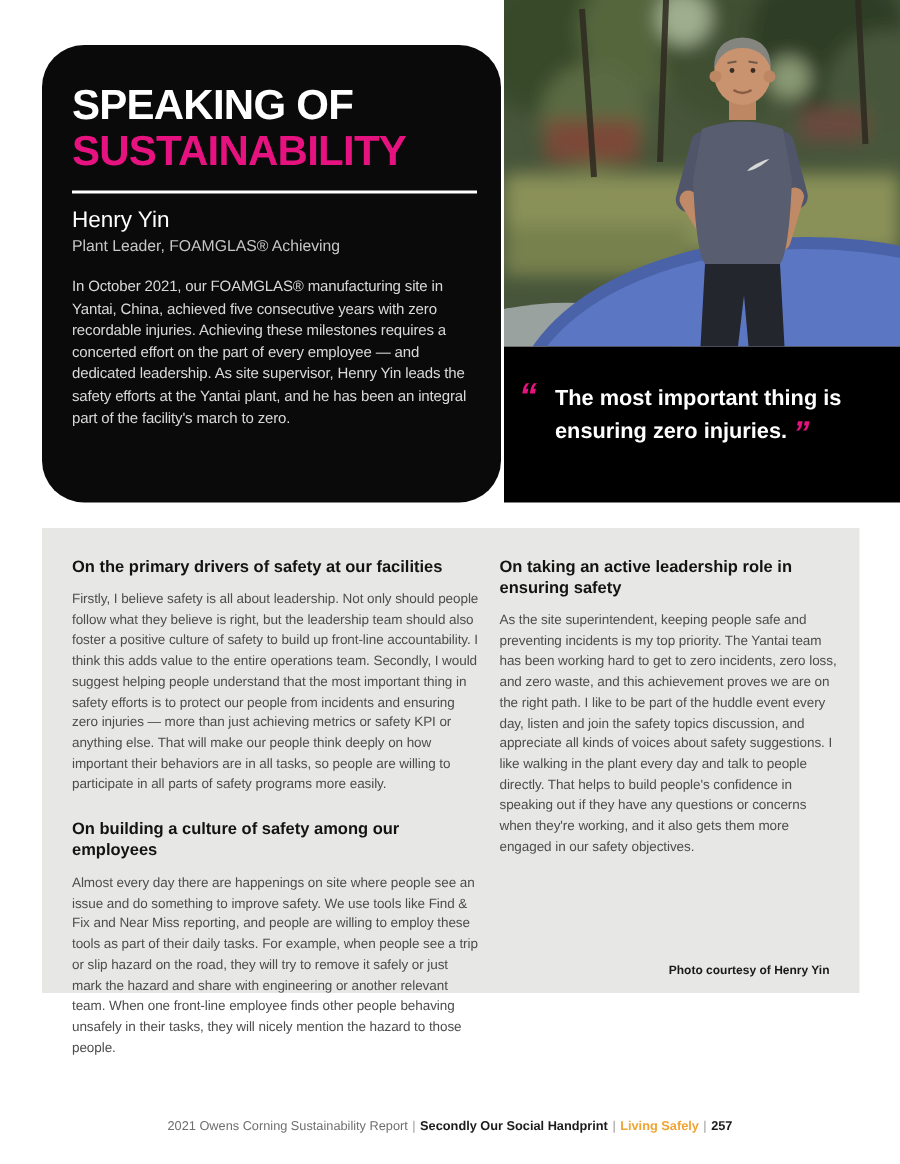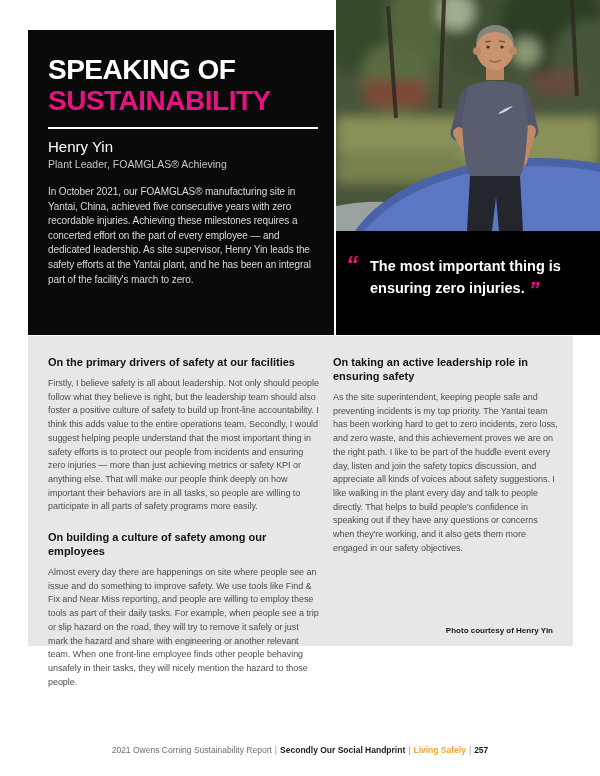--- a/index.html
+++ b/index.html
@@ -4,21 +4,21 @@
 <style>
   * { margin:0; padding:0; box-sizing:border-box; }
   html,body { background:#ffffff; }
   .page{
     position:relative; width:600px; height:776px; background:#ffffff;
     font-family:"Liberation Sans", sans-serif; overflow:hidden;
   }
   
   .panel{
     position:absolute; left:28px; top:30px; width:306px; height:305px;
-    background:#0a0a0a; padding:24px 16px 0 20px;
+    background:#0a0a0a; padding:24px 16px 0 20px;border-radius:28px;
   }
   .title{ line-height:31px; font-weight:bold; letter-spacing:-0.5px; }
   .title .t1{ display:block; color:#ffffff; font-size:28px; }
   .title .t2{ display:block; color:#e6127f; font-size:28px; }
   .rule{ border:none; height:2px; background:#ffffff; margin-top:11px; width:270px; }
   .person-name{ color:#ffffff; font-size:15px; font-weight:normal; margin-top:9px; }
   .person-role{ color:#c6c6c6; font-size:10.5px; margin-top:3px; }
   .intro{ color:#d9d9d9; font-size:10px; line-height:14.6px; letter-spacing:-0.1px;
           margin-top:15px; width:274px; }
   
@@ -28,21 +28,21 @@
   .quote{
     position:absolute; left:336px; top:231px; width:264px; height:104px;
     background:#000000; display:flex; align-items:flex-start; padding:24px 0 0 10px;
   }
   .qmark{ color:#e6127f; font-weight:bold; font-style:italic; font-size:24px; line-height:20px; }
   .qmark.close{ font-size:22px; vertical-align:-4px; padding-left:4px; }
   .qtext{ color:#ffffff; font-weight:bold; font-size:14.5px; line-height:22px;
           width:212px; margin-left:12px; }
   
   .card{
-    position:absolute; left:28px; top:336px; width:545px; height:310px;
+    position:absolute; left:28px; top:352px; width:545px; height:310px;
     background:#e7e7e6;
   }
   .col{ position:absolute; top:19px; }
   .col-left{ left:20px; width:272px; }
   .col-right{ left:305px; width:226px; }
   .sec-h{ color:#131313; font-size:11px; font-weight:bold; line-height:14px; margin-bottom:8px; }
   .sec-p{ color:#4d4d4d; font-size:9px; line-height:13.7px; letter-spacing:-0.05px; }
   .sec-h + .sec-p + .sec-h, .col .sec-h:nth-of-type(2){ margin-top:16px; }
   .caption{
     position:absolute; right:20px; bottom:11px;

